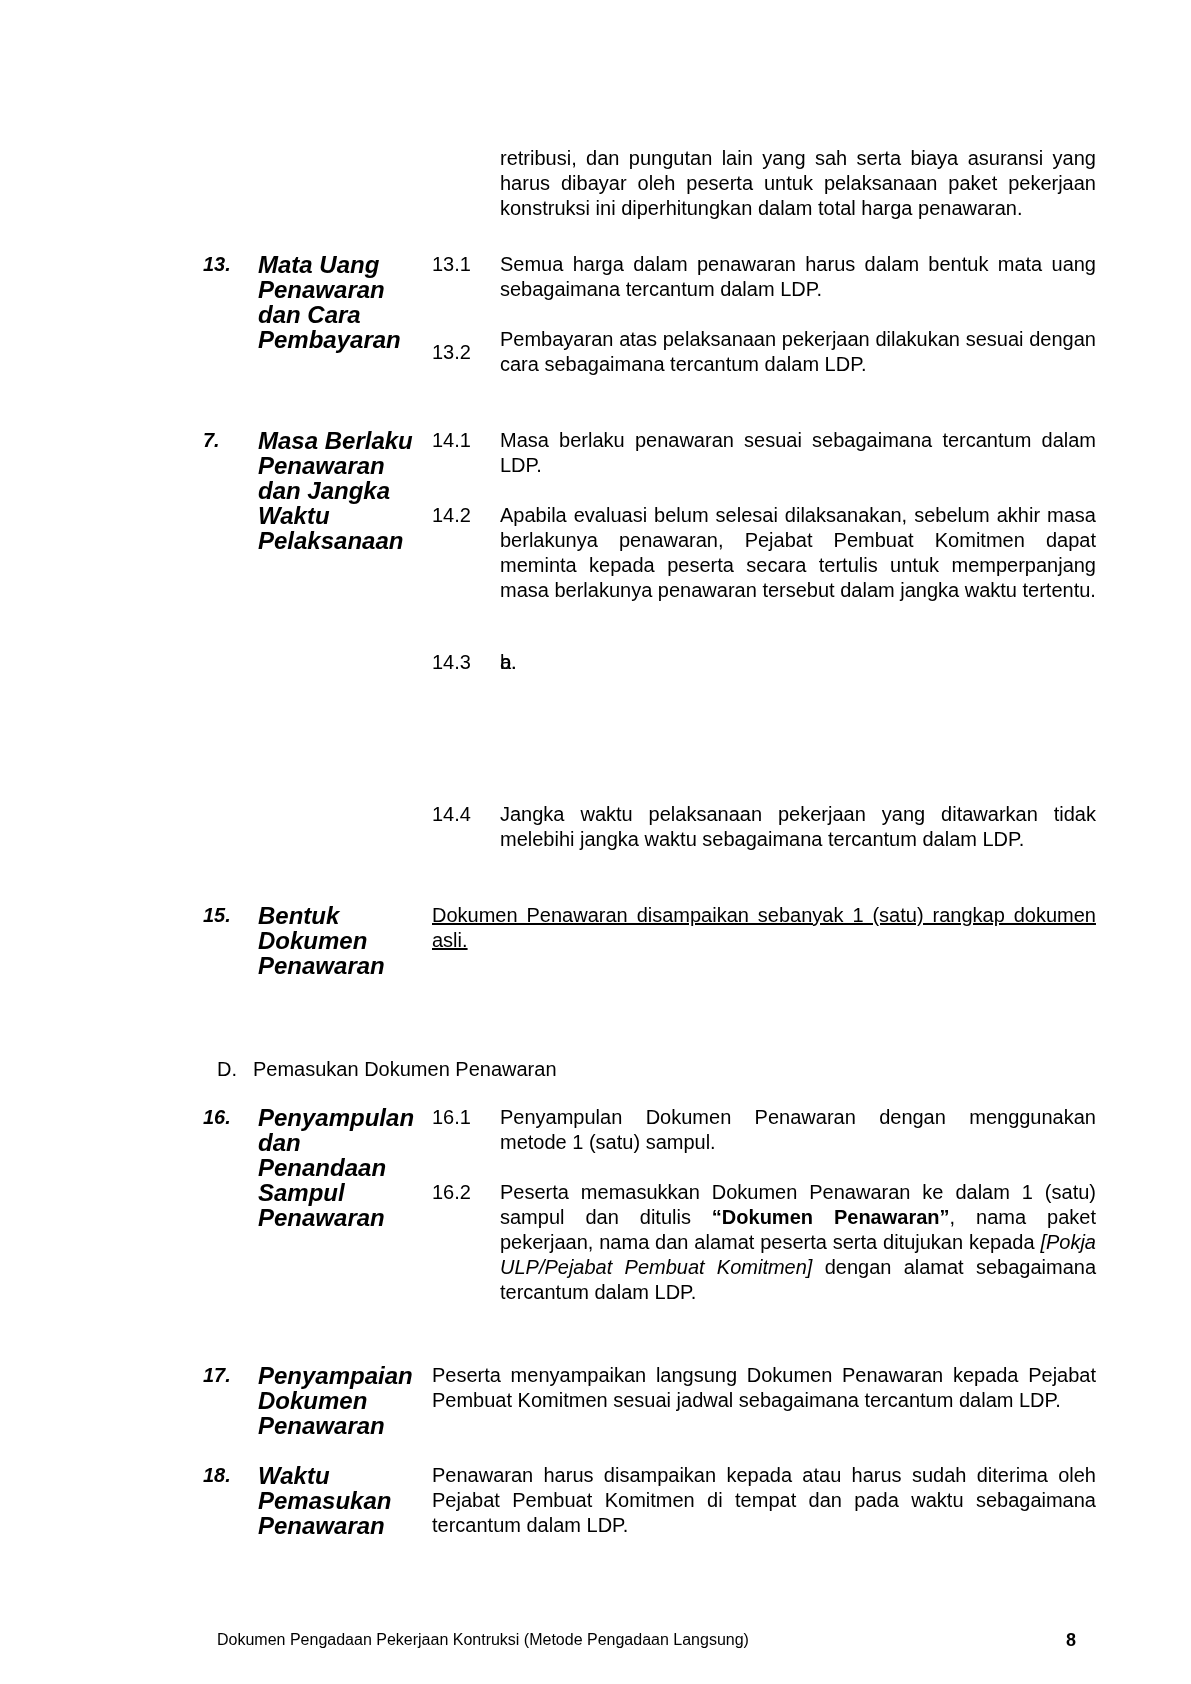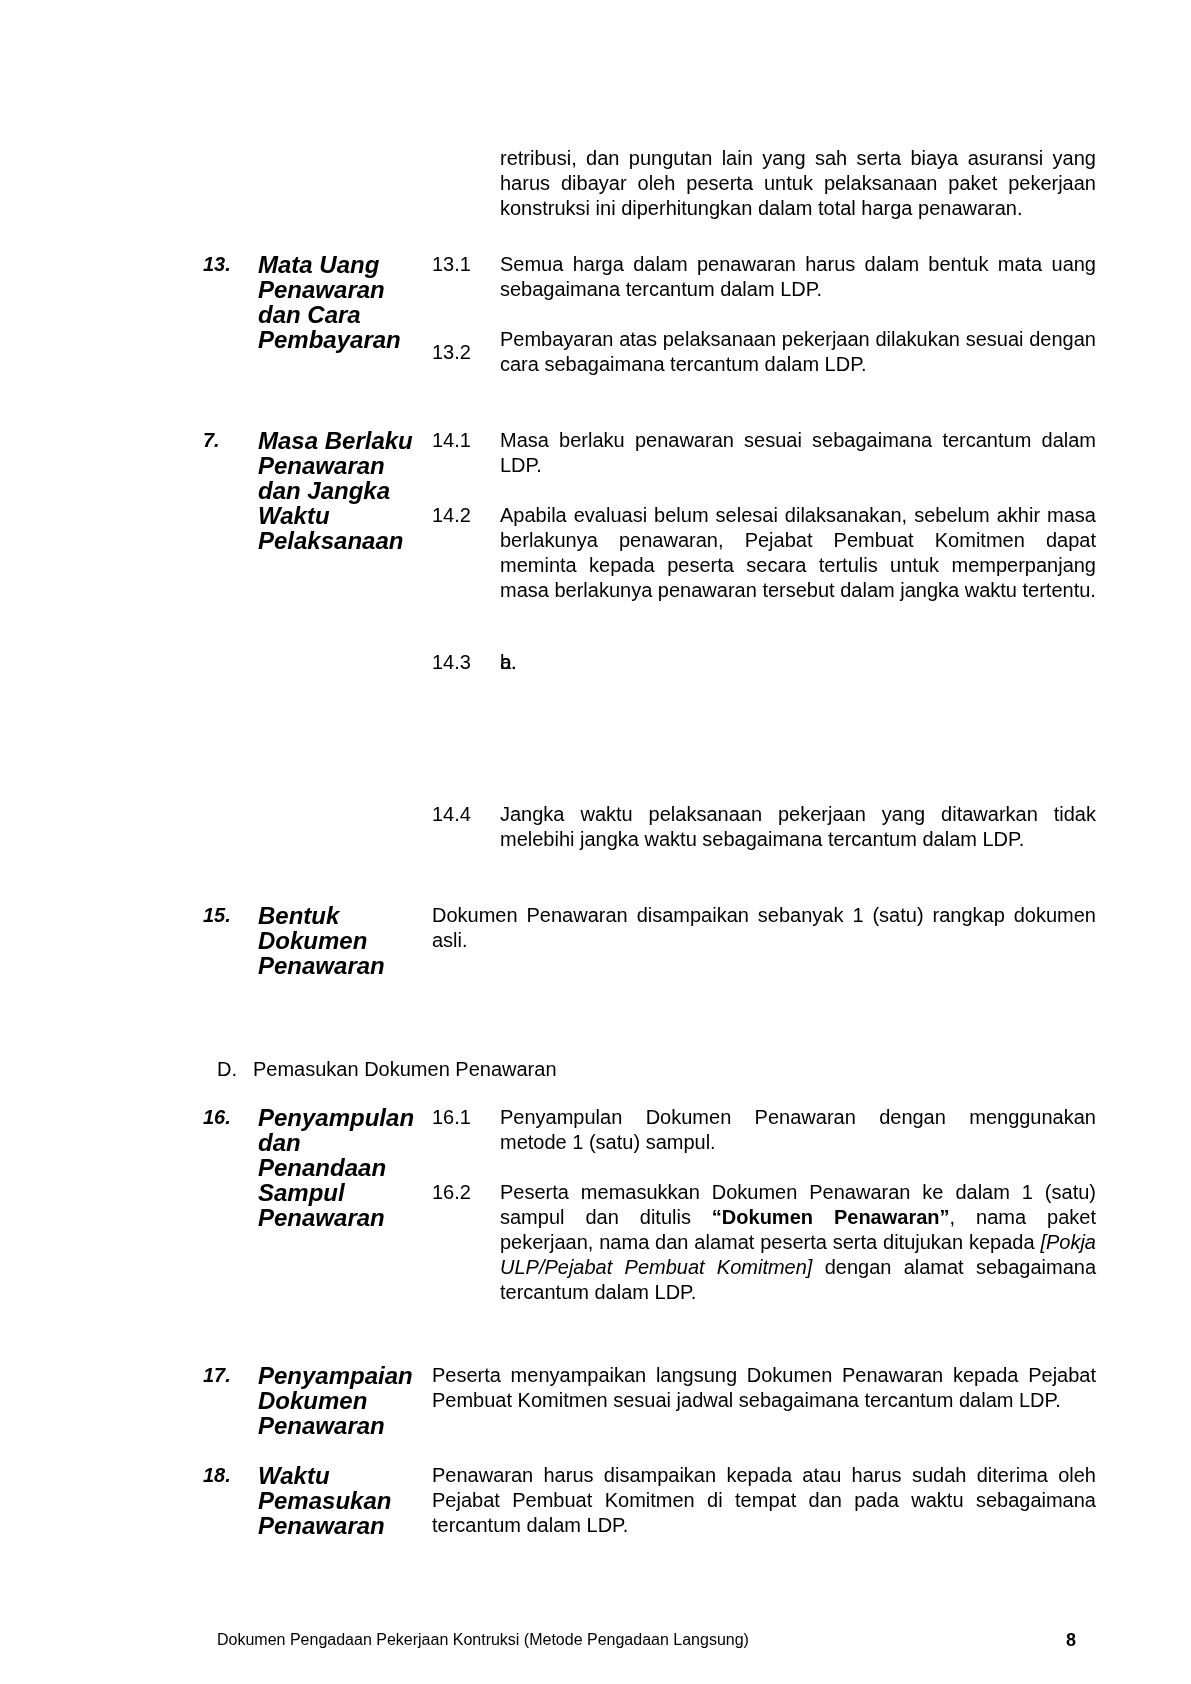--- a/index.html
+++ b/index.html
@@ -68,21 +68,21 @@
   <div class="subtxt lastline" style="top:802px;">Jangka waktu pelaksanaan pekerjaan yang ditawarkan tidak melebihi jangka waktu sebagaimana tercantum dalam LDP.</div>
 </div>
 
 <div>
   <div class="num" style="top:903px;">15.</div>
   <div class="title" style="top:903px;">
     <div>Bentuk</div>
     <div>Dokumen</div>
     <div>Penawaran</div>
   </div>
-  <div class="wide lastline" style="top:903px;">Dokumen Penawaran disampaikan sebanyak 1 (satu) rangkap dokumen asli.</div>
+  <div class="wide lastline" style="top:903px;text-decoration:underline;">Dokumen Penawaran disampaikan sebanyak 1 (satu) rangkap dokumen asli.</div>
 </div>
 
 <div class="heading" style="top:1057px;">
   <span class="letter">D.</span><span>Pemasukan Dokumen Penawaran</span>
 </div>
 
 <div>
   <div class="num" style="top:1105px;">16.</div>
   <div class="title" style="top:1105px;">
     <div>Penyampulan</div>

